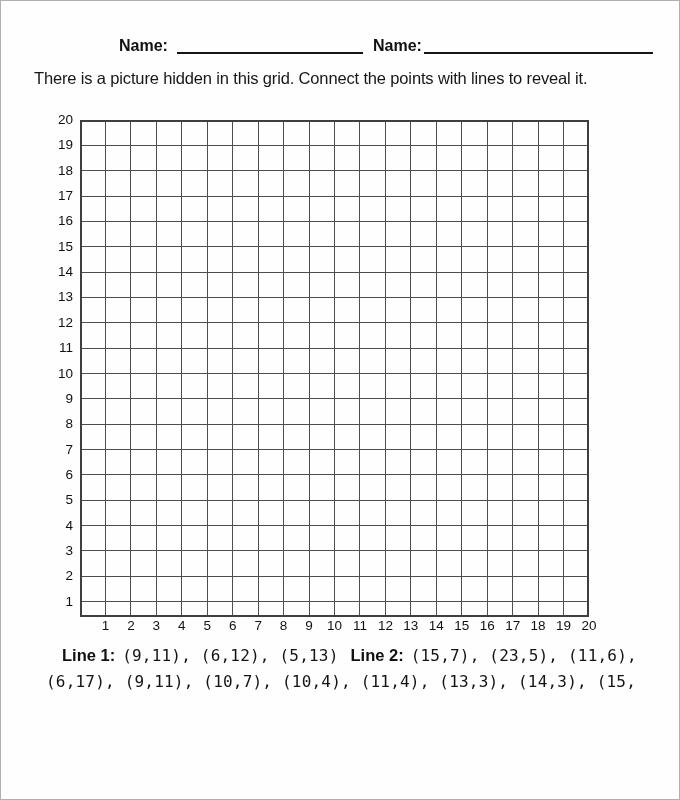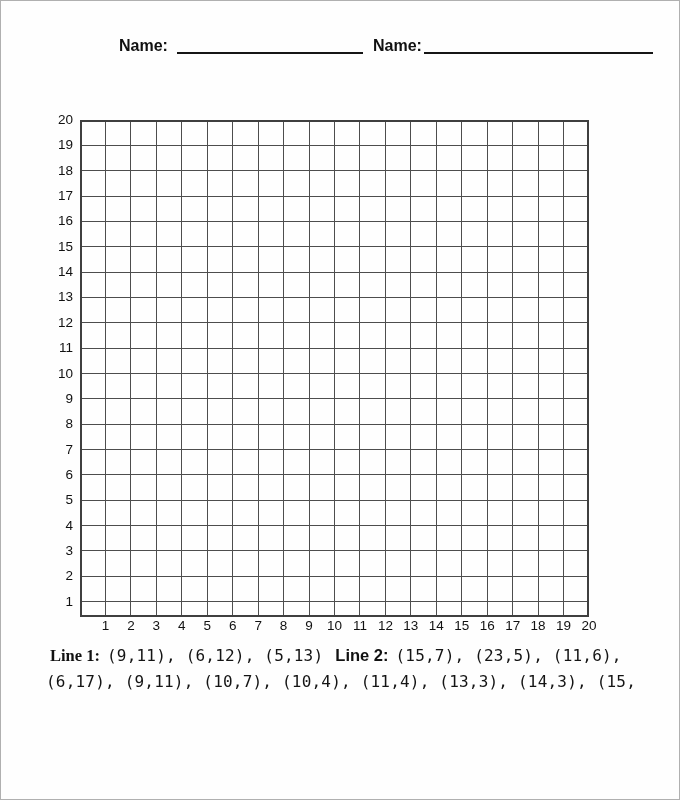--- a/index.html
+++ b/index.html
@@ -54,36 +54,37 @@
   }
   .coords .row{
     white-space:nowrap;
     height:26.5px;line-height:26.5px;
   }
   .seg-label{
     font-family:"Liberation Sans", sans-serif;
     font-weight:bold;font-size:16.5px;color:#111;
     margin:0 7px 0 12px;
   }
-  .row .seg-label:first-child{margin-left:4px;font-family:Liberation Serif, serif;}
+  .row .seg-label:first-child{margin-left:16px;}
   .seg-coords{
     font-family:"DejaVu Sans Mono", monospace;
     font-size:16px;letter-spacing:0.2px;color:#141414;text-align:right;
   }
 </style>
 </head>
 <body>
 
 <div class="page">
 
   <span class="hdr-label" style="left:118px">Name:</span>
   <div class="hdr-line" style="left:176px;width:186px"></div>
   <span class="hdr-label" style="left:372px">Name:</span>
   <div class="hdr-line" style="left:423px;width:229px"></div>
 
+  <div class="instruction">There is a picture hidden in this grid. Connect the points with lines to reveal it.</div>
 
   <div class="ylabels">
       <span style="top: 0px;">20</span>
       <span style="top: 25.35px;">19</span>
       <span style="top: 50.7px;">18</span>
       <span style="top: 76.05px;">17</span>
       <span style="top: 101.4px;">16</span>
       <span style="top: 126.75px;">15</span>
       <span style="top: 152.1px;">14</span>
       <span style="top: 177.45px;">13</span>

